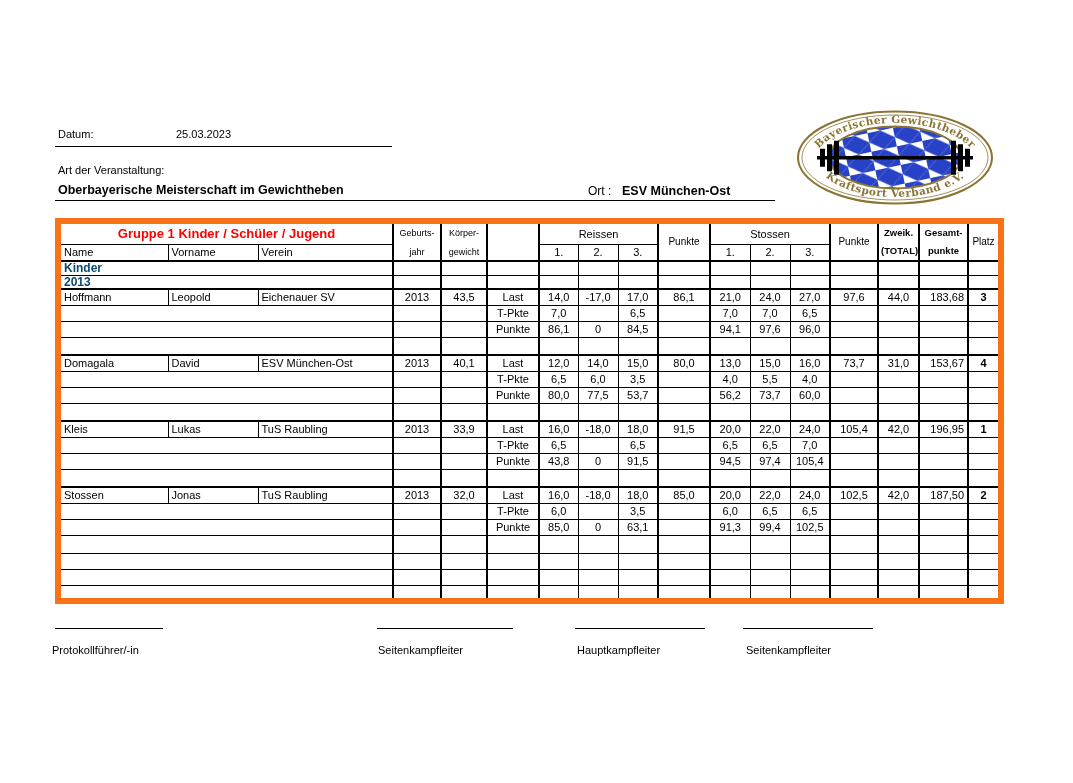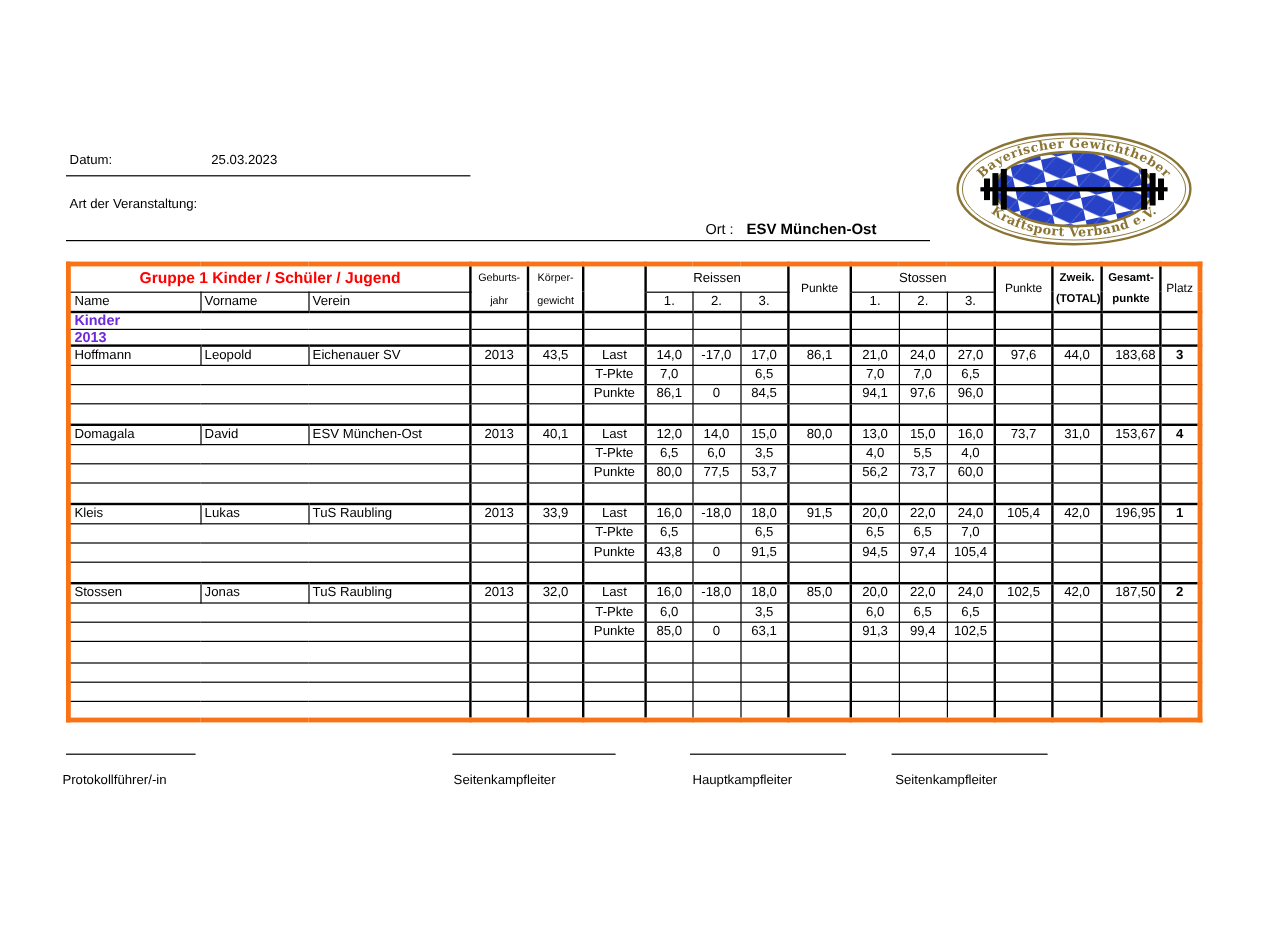--- a/index.html
+++ b/index.html
@@ -14,53 +14,54 @@
   .doc-title{left:398px;top:126px;width:310px;text-align:center;font-size:16px;font-weight:bold;}
   .art-label{left:58px;top:164px;font-size:11px;}
   .art-value{left:58px;top:183px;font-size:12.5px;font-weight:bold;}
   .ort-label{left:588px;top:184px;font-size:12px;}
   .ort-value{left:622px;top:184px;font-size:12.5px;font-weight:bold;}
   .header-line2{left:55px;top:200px;width:720px;border-top:1.5px solid #000;height:0;}
   .logo{left:795px;top:109px;width:200px;height:97px;}
 
   
   .tbl{position:absolute;left:55px;top:218px;border-collapse:collapse;table-layout:fixed;
-       width:943px;font-size:11px;border:4px solid #f97316;}
+       width:943px;font-size:11px;border:6px solid #f97316;}
   .tbl td{border:1px solid #000;padding:0 2px;white-space:nowrap;overflow:hidden;
           line-height:12px;vertical-align:middle;}
   .tbl .c{text-align:center;}
   .tbl .l{text-align:left;padding-left:3px;}
   .tbl .r{text-align:right;padding-right:3px;}
   .tbl .b{font-weight:bold;}
   .t{border-left-width:2px !important;}
   tr.rt td{border-top-width:2px;}
   tr.h23{height:23px;} tr.h17{height:17px;padding-left:20px;} tr.h14{height:14px;}
   tr.h16{height:16px;} tr.h18{height:18px;}
   tr.h17 td{border-bottom-width:2px;}
   td.hb{border-bottom-width:2px;}
   .grp{color:#ff0000;font-weight:bold;font-size:13px;text-align:center;}
-  .grn{color:#6d28d9;font-weight:bold;font-size:12px;}
+  .grn{color:#0c4a6e;font-weight:bold;font-size:12px;}
   .hs{font-size:9px;line-height:10px;}
   .hs2{font-size:9.5px;line-height:11px;font-weight:bold;}
   .vt{vertical-align:top;padding-top:2px;font-size:10px;}
   .pk{font-size:10px;}
 
   
   .sig-line{position:absolute;top:628px;border-top:1px solid #000;height:0;}
   .sig-label{position:absolute;top:644px;font-size:11px;}
 </style>
 </head>
 <body>
 
 <div class="page">
 
   <span class="abs datum-label">Datum:</span>
   <span class="abs datum-value">25.03.2023</span>
   <div class="abs datum-line"></div>
   <span class="abs art-label">Art der Veranstaltung:</span>
+  <span class="abs art-value">Oberbayerische Meisterschaft im Gewichtheben</span>
   <span class="abs ort-label">Ort :</span>
   <span class="abs ort-value">ESV München-Ost</span>
   <div class="abs header-line2"></div>
 
   <svg class="abs logo" viewBox="0 0 200 97">
     <defs>
       <pattern id="bavaria" width="26" height="19" patternUnits="userSpaceOnUse" patternTransform="rotate(-12 100 48)">
         <rect width="26" height="19" fill="#ffffff"></rect>
         <path d="M13,0 L26,9.5 L13,19 L0,9.5 Z" fill="#2742c6"></path>
         <path d="M0,-9.5 L13,0 L0,9.5 L-13,0 Z" fill="#2742c6"></path>

